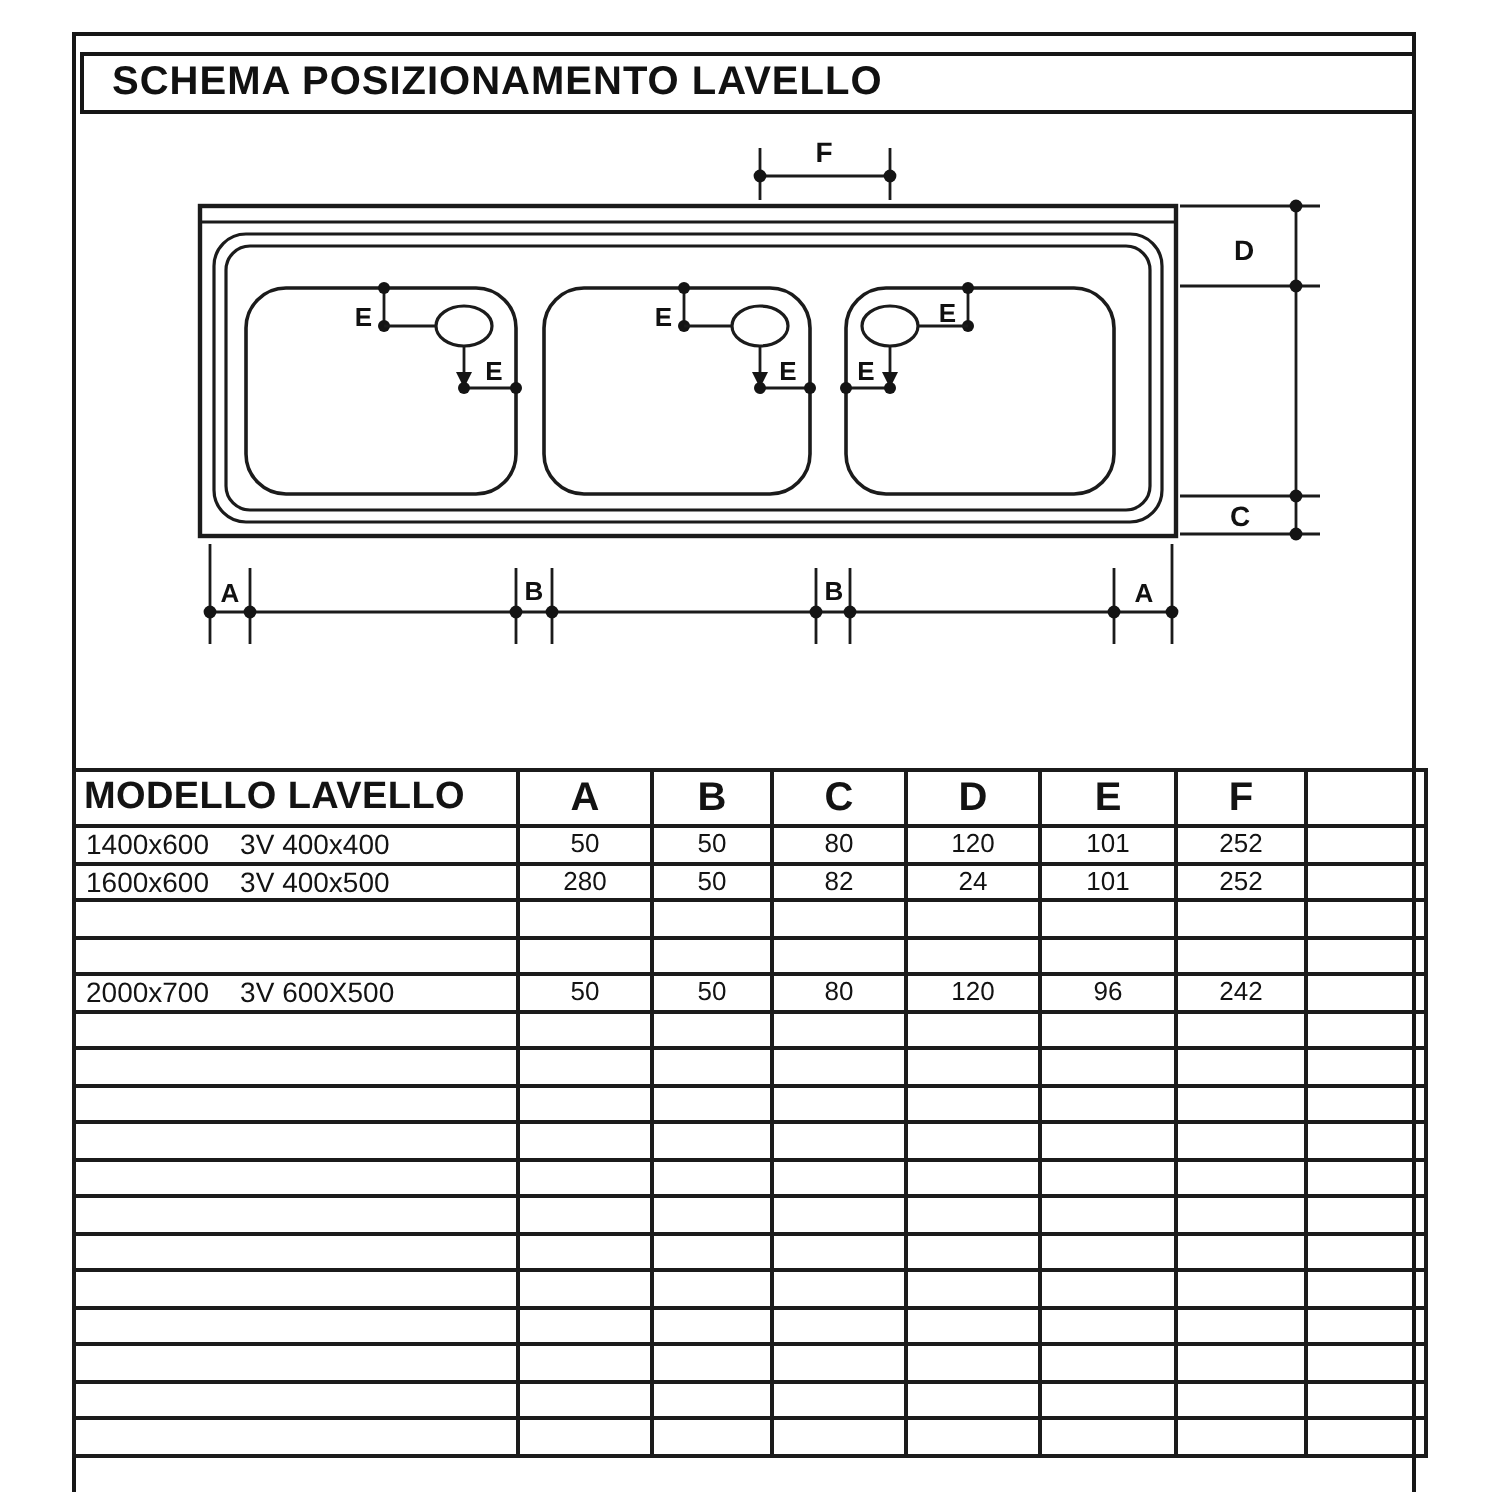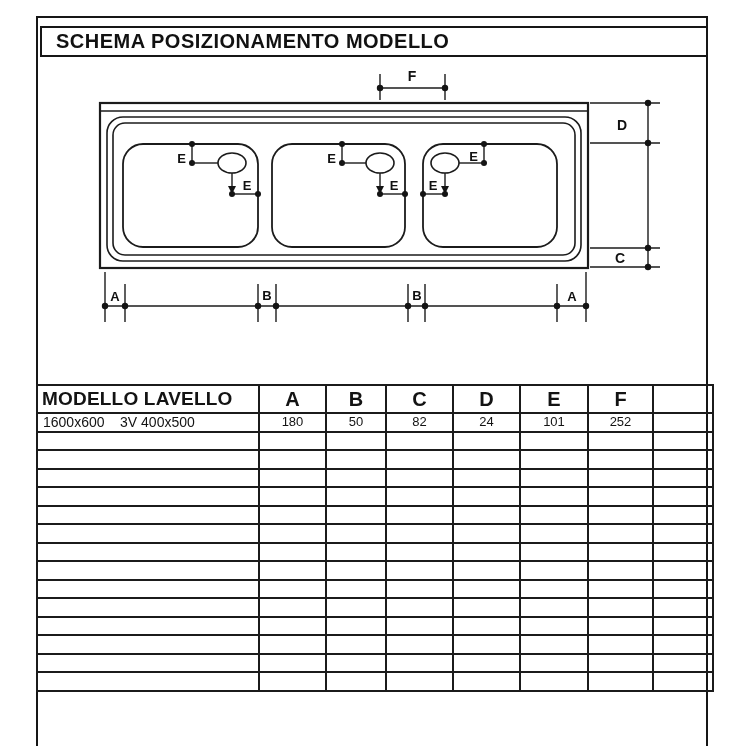--- a/index.html
+++ b/index.html
@@ -39,21 +39,21 @@
   table.spec th.model{font-size:19px;text-align:left;padding-left:4px;letter-spacing:.2px;white-space:nowrap;}
   table.spec td{height:16.5px;font-size:13px;text-align:center;padding:0;line-height:16px;}
   table.spec td.model{text-align:left;padding-left:5px;font-size:14px;white-space:pre;}
 </style>
 </head>
 <body>
 
 <div class="page-border"></div>
 
 <div class="title-bar">
-  <span class="title">SCHEMA POSIZIONAMENTO MODELLO</span>
+  <span class="title">SCHEMA POSIZIONAMENTO LAVELLO</span>
 </div>
 
 <svg class="schematic" width="745" height="746" viewBox="0 0 745 746">
 
   <g>
     <rect class="ln" x="100" y="103" width="488" height="165" stroke-width="2.2"></rect>
     <line class="ln" x1="100" y1="111" x2="588" y2="111" stroke-width="1.6"></line>
     <rect class="ln" x="107" y="117" width="474" height="144" rx="16" stroke-width="1.6"></rect>
     <rect class="ln" x="113" y="123" width="462" height="132" rx="12" stroke-width="1.6"></rect>
   </g>
@@ -175,22 +175,32 @@
           <th>B</th>
           <th>C</th>
           <th>D</th>
           <th>E</th>
           <th>F</th>
           <th></th>
         </tr>
     </thead>
     <tbody>
         <tr>
+          <td class="model">1400x600    3V 400x400</td>
+          <td>50</td>
+          <td>50</td>
+          <td>80</td>
+          <td>120</td>
+          <td>101</td>
+          <td>252</td>
+          <td></td>
+        </tr>
+        <tr>
           <td class="model">1600x600    3V 400x500</td>
-          <td>180</td>
+          <td>280</td>
           <td>50</td>
           <td>82</td>
           <td>24</td>
           <td>101</td>
           <td>252</td>
           <td></td>
         </tr>
         <tr>
           <td class="model"></td>
           <td></td>
@@ -205,20 +215,30 @@
           <td class="model"></td>
           <td></td>
           <td></td>
           <td></td>
           <td></td>
           <td></td>
           <td></td>
           <td></td>
         </tr>
         <tr>
+          <td class="model">2000x700    3V 600X500</td>
+          <td>50</td>
+          <td>50</td>
+          <td>80</td>
+          <td>120</td>
+          <td>96</td>
+          <td>242</td>
+          <td></td>
+        </tr>
+        <tr>
           <td class="model"></td>
           <td></td>
           <td></td>
           <td></td>
           <td></td>
           <td></td>
           <td></td>
           <td></td>
         </tr>
         <tr>

